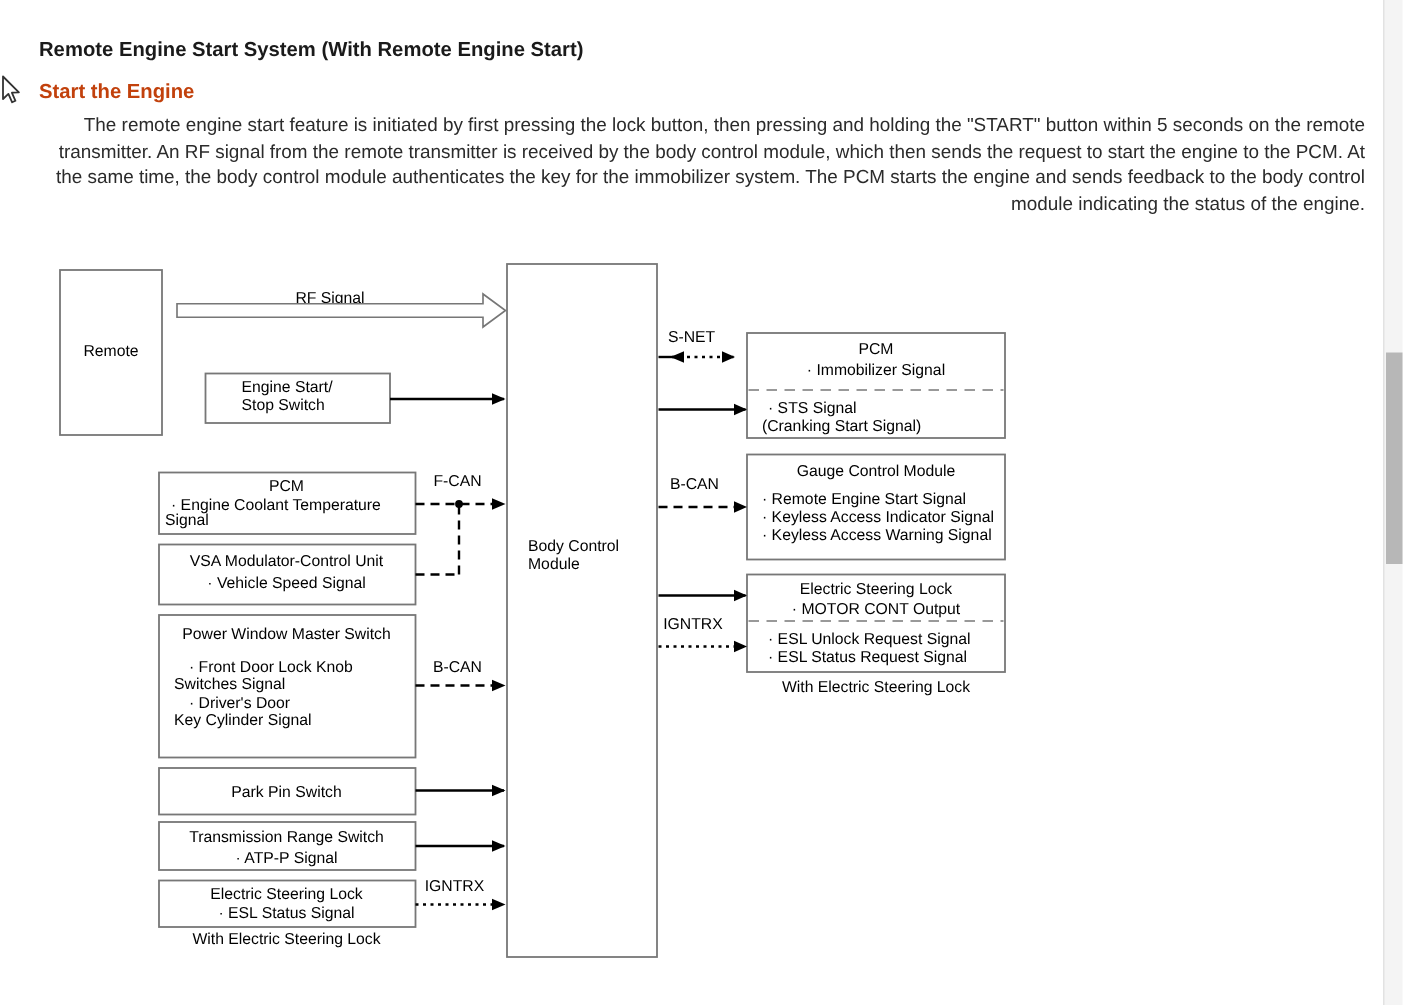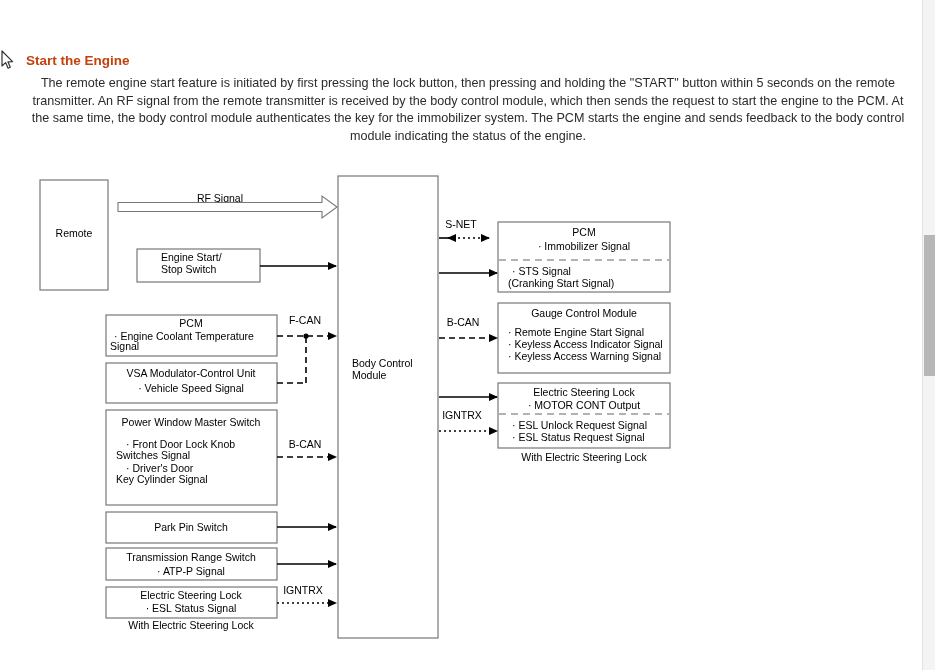--- a/index.html
+++ b/index.html
@@ -42,21 +42,21 @@
     white-space: nowrap;
   }
   .body-copy {
     position: absolute;
     left: 26px;
     top: 75px;
     width: 884px;
     font-size: 12.6px;
     line-height: 17.6px;
     color: #2b2b2b;
-    text-align: center;
+    text-align: right;
   }
   #diagram-wrap {
     position: absolute;
     left: 0;
     top: 165px;
     width: 922px;
     height: 490px;
   }
   svg#diagram {
     display: block;
@@ -93,20 +93,21 @@
     width: 14px;
     height: 20px;
     pointer-events: none;
   }
 </style>
 </head>
 <body>
 
 <div id="page">
 
+  <div class="doc-title">Remote Engine Start System (With Remote Engine Start)</div>
   <div class="section-heading">Start the Engine</div>
   <div class="body-copy">The remote engine start feature is initiated by first pressing the lock button, then pressing and holding the "START" button within 5 seconds on the remote transmitter. An RF signal from the remote transmitter is received by the body control module, which then sends the request to start the engine to the PCM. At the same time, the body control module authenticates the key for the immobilizer system. The PCM starts the engine and sends feedback to the body control module indicating the status of the engine.</div>
 
   <div id="diagram-wrap">
     <svg id="diagram" width="922" height="490" viewBox="0 0 922 490" xmlns="http://www.w3.org/2000/svg">
       <defs>
         <marker id="arrowSolid" markerWidth="9" markerHeight="9" refX="8" refY="4.5" orient="auto" markerUnits="userSpaceOnUse">
           <path d="M0,0.6 L9,4.5 L0,8.4 Z" fill="#000"></path>
         </marker>
         <marker id="arrowSolidL" markerWidth="9" markerHeight="9" refX="1" refY="4.5" orient="auto" markerUnits="userSpaceOnUse">

